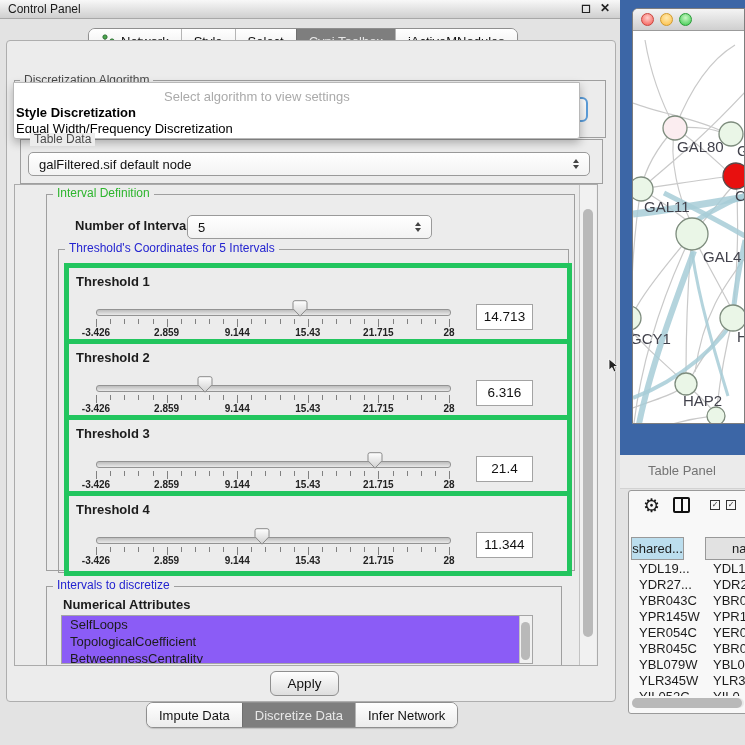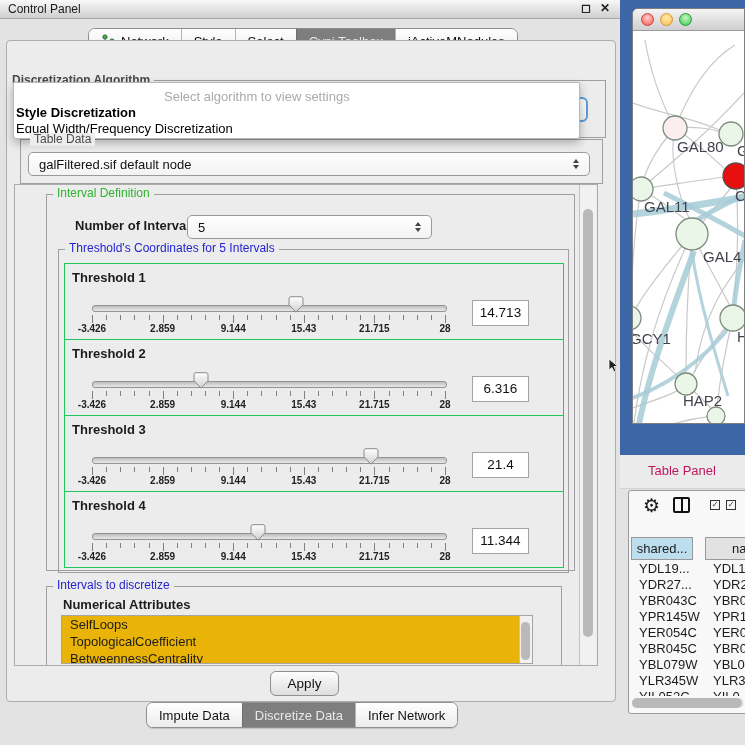--- a/index.html
+++ b/index.html
@@ -32,46 +32,46 @@
   .spin i{width:0;height:0;border-left:3.5px solid transparent;border-right:3.5px solid transparent;display:block;}
   .spin .up{border-bottom:4px solid #444;}
   .spin .dn{border-top:4px solid #444;}
   
   .popup{background:#ffffff;border:1px solid #b8b8b8;border-radius:0 0 3px 3px;
     box-shadow:0 4px 10px rgba(0,0,0,.28);z-index:50;}
   .popup .ph{position:absolute;left:150px;top:6px;font-size:13px;color:#aaaaaa;}
   .popup .it0{position:absolute;left:2px;top:22px;font-size:13px;font-weight:bold;color:#000;}
   .popup .it1{position:absolute;left:2px;top:38px;font-size:13px;color:#000;}
   
-  .throw{background:#ececec;border:1px solid #22c55e;}
+  .throw{background:#ececec;border:5px solid #22c55e;}
   .throw .tl{position:absolute;left:7px;top:6px;font-size:13px;font-weight:bold;}
   .track{position:absolute;left:27px;top:41px;width:353px;height:5px;border-radius:3px;
     background:linear-gradient(#bdbdbd,#e9e9e9);border:1px solid #939393;}
   .thumb{position:absolute;top:32px;width:16px;height:17px;z-index:3;}
   .ticks{position:absolute;left:27px;top:51px;width:354px;height:9px;}
   .tick{position:absolute;top:0;width:1px;background:#808080;}
   .slbl{position:absolute;top:59px;width:56px;text-align:center;font-size:10px;font-weight:bold;color:#222;}
   .valbox{position:absolute;left:407px;top:36px;width:55px;height:24px;background:#fff;
     border:1px solid #a3a3a3;font-size:13.5px;text-align:center;line-height:24px;color:#111;}
   
-  .listbox{background:#eab308;border:1px solid #a5a5a5;overflow:hidden;}
+  .listbox{background:#8b5cf6;border:1px solid #a5a5a5;overflow:hidden;}
   .listbox .li{font-size:13px;padding:1px 0 1px 8px;height:15px;white-space:nowrap;}
   .sb-v{background:#f1f1f1;border-left:1px solid #c3c3c3;}
   .sb-thumb{background:#b9b9b9;border-radius:5px;}
   .button{background:linear-gradient(#fefefe,#dedede);border:1px solid #8f8f8f;border-radius:6px;
     font-size:13.5px;display:flex;align-items:center;justify-content:center;color:#111;}
   
   .bluezone{left:620px;top:0;width:125px;height:456px;background:#3c66a6;}
   .macwin{left:632px;top:8px;width:113px;height:416px;background:#fff;
     border:1px solid #7e7e7e;border-radius:6px 0 0 0;box-sizing:border-box;}
   .mactitle{position:absolute;left:0;top:0;right:0;height:21px;border-radius:5px 0 0 0;
     background:linear-gradient(#f4f4f4,#cfcfcf);border-bottom:1px solid #9b9b9b;}
   .light{position:absolute;top:4px;width:13px;height:13px;border-radius:50%;box-sizing:border-box;}
   .tp-bar{left:620px;top:455px;width:125px;height:33px;background:#ebebeb;border-bottom:1px solid #d2d2d2;}
-  .tp-bar .t{position:absolute;left:28px;top:8px;font-size:13px;color:#be185d;}
+  .tp-bar .t{position:absolute;left:28px;top:8px;font-size:13px;color:#737373;}
   .tpanel{left:628px;top:490px;width:150px;height:222px;background:#f8f8f8;
     border:1px solid #9a9a9a;border-radius:3px;}
   .hdrcell{position:absolute;top:46px;height:23px;border:1px solid #999;box-sizing:border-box;
     font-size:13px;display:flex;align-items:center;justify-content:center;}
   .trow{position:absolute;left:2px;width:146px;height:16px;font-size:13px;white-space:nowrap;}
   .trow .c1{position:absolute;left:8px;top:0;}
   .trow .c2{position:absolute;left:82px;top:0;}
   .netlabel{font-size:15px;fill:#42424c;font-family:"Liberation Sans",sans-serif;}
   .cursor{z-index:60;}
 </style>
@@ -114,21 +114,21 @@
       <span>Cyni Toolbox</span>
     </div>
   <div class="tab">
       <span>jActiveMNodules</span>
     </div>
 </div>
 
 <div class="abs panel" style="left:6px;top:40px;width:608px;height:660px;"></div>
 
 <div class="abs group" style="left:14px;top:80px;width:590px;height:56px;"></div>
-<div class="abs gtitle gray" style="left:8px;top:74px;font-weight:bold;">Discretization Algorithm</div>
+<div class="abs gtitle gray" style="left:20px;top:74px;">Discretization Algorithm</div>
 <div class="abs" style="left:24px;top:97px;width:564px;height:25px;border:2px solid #5b9cd8;border-radius:6px;background:linear-gradient(#fff,#f0f0f0);box-sizing:border-box;"></div>
 
 <div class="abs popup" style="left:13px;top:82px;width:565px;height:55px;">
   <div class="ph">Select algorithm to view settings</div>
   <div class="it0">Style Discretization</div>
   <div class="it1">Equal Width/Frequency Discretization</div>
 </div>
 
 <div class="abs group" style="left:20px;top:139px;width:581px;height:43px;"></div>
 <div class="abs gtitle gray" style="left:30px;top:133px;z-index:51;">Table Data</div>
@@ -438,21 +438,21 @@
 </div>
 
 <div class="abs tpanel">
   <span style="position:absolute;left:14px;top:3px;font-size:19px;color:#1a1a1a;">⚙</span>
   <span style="position:absolute;left:44px;top:6px;width:17px;height:16px;border:2px solid #111;border-radius:2px;box-sizing:border-box;">
     <i style="position:absolute;left:6px;top:0;width:2px;height:12px;background:#111;display:block;"></i>
   </span>
   <span style="position:absolute;left:81px;top:9px;width:10px;height:10px;border:1.5px solid #333;box-sizing:border-box;font-size:8px;line-height:8px;text-align:center;color:#333;">✓</span>
   <span style="position:absolute;left:97px;top:9px;width:10px;height:10px;border:1.5px solid #333;box-sizing:border-box;font-size:8px;line-height:8px;text-align:center;color:#333;">✓</span>
 
-  <div class="hdrcell" style="left:2px;width:62px;background:#bcdeee;">shared...</div>
+  <div class="hdrcell" style="left:2px;width:53px;background:#bcdeee;">shared...</div>
   <div class="hdrcell" style="left:76px;width:74px;background:#e2e2e2;justify-content:flex-start;padding-left:26px;">na</div>
 
   <div class="abs" id="table-rows" style="left:0;top:70px;width:150px;height:135px;overflow:hidden;">
       <div class="trow" style="top: 0px;">
         <span class="c1">YDL19...</span>
         <span class="c2">YDL1</span>
       </div>
       <div class="trow" style="top: 16px;">
         <span class="c1">YDR27...</span>
         <span class="c2">YDR2</span>

